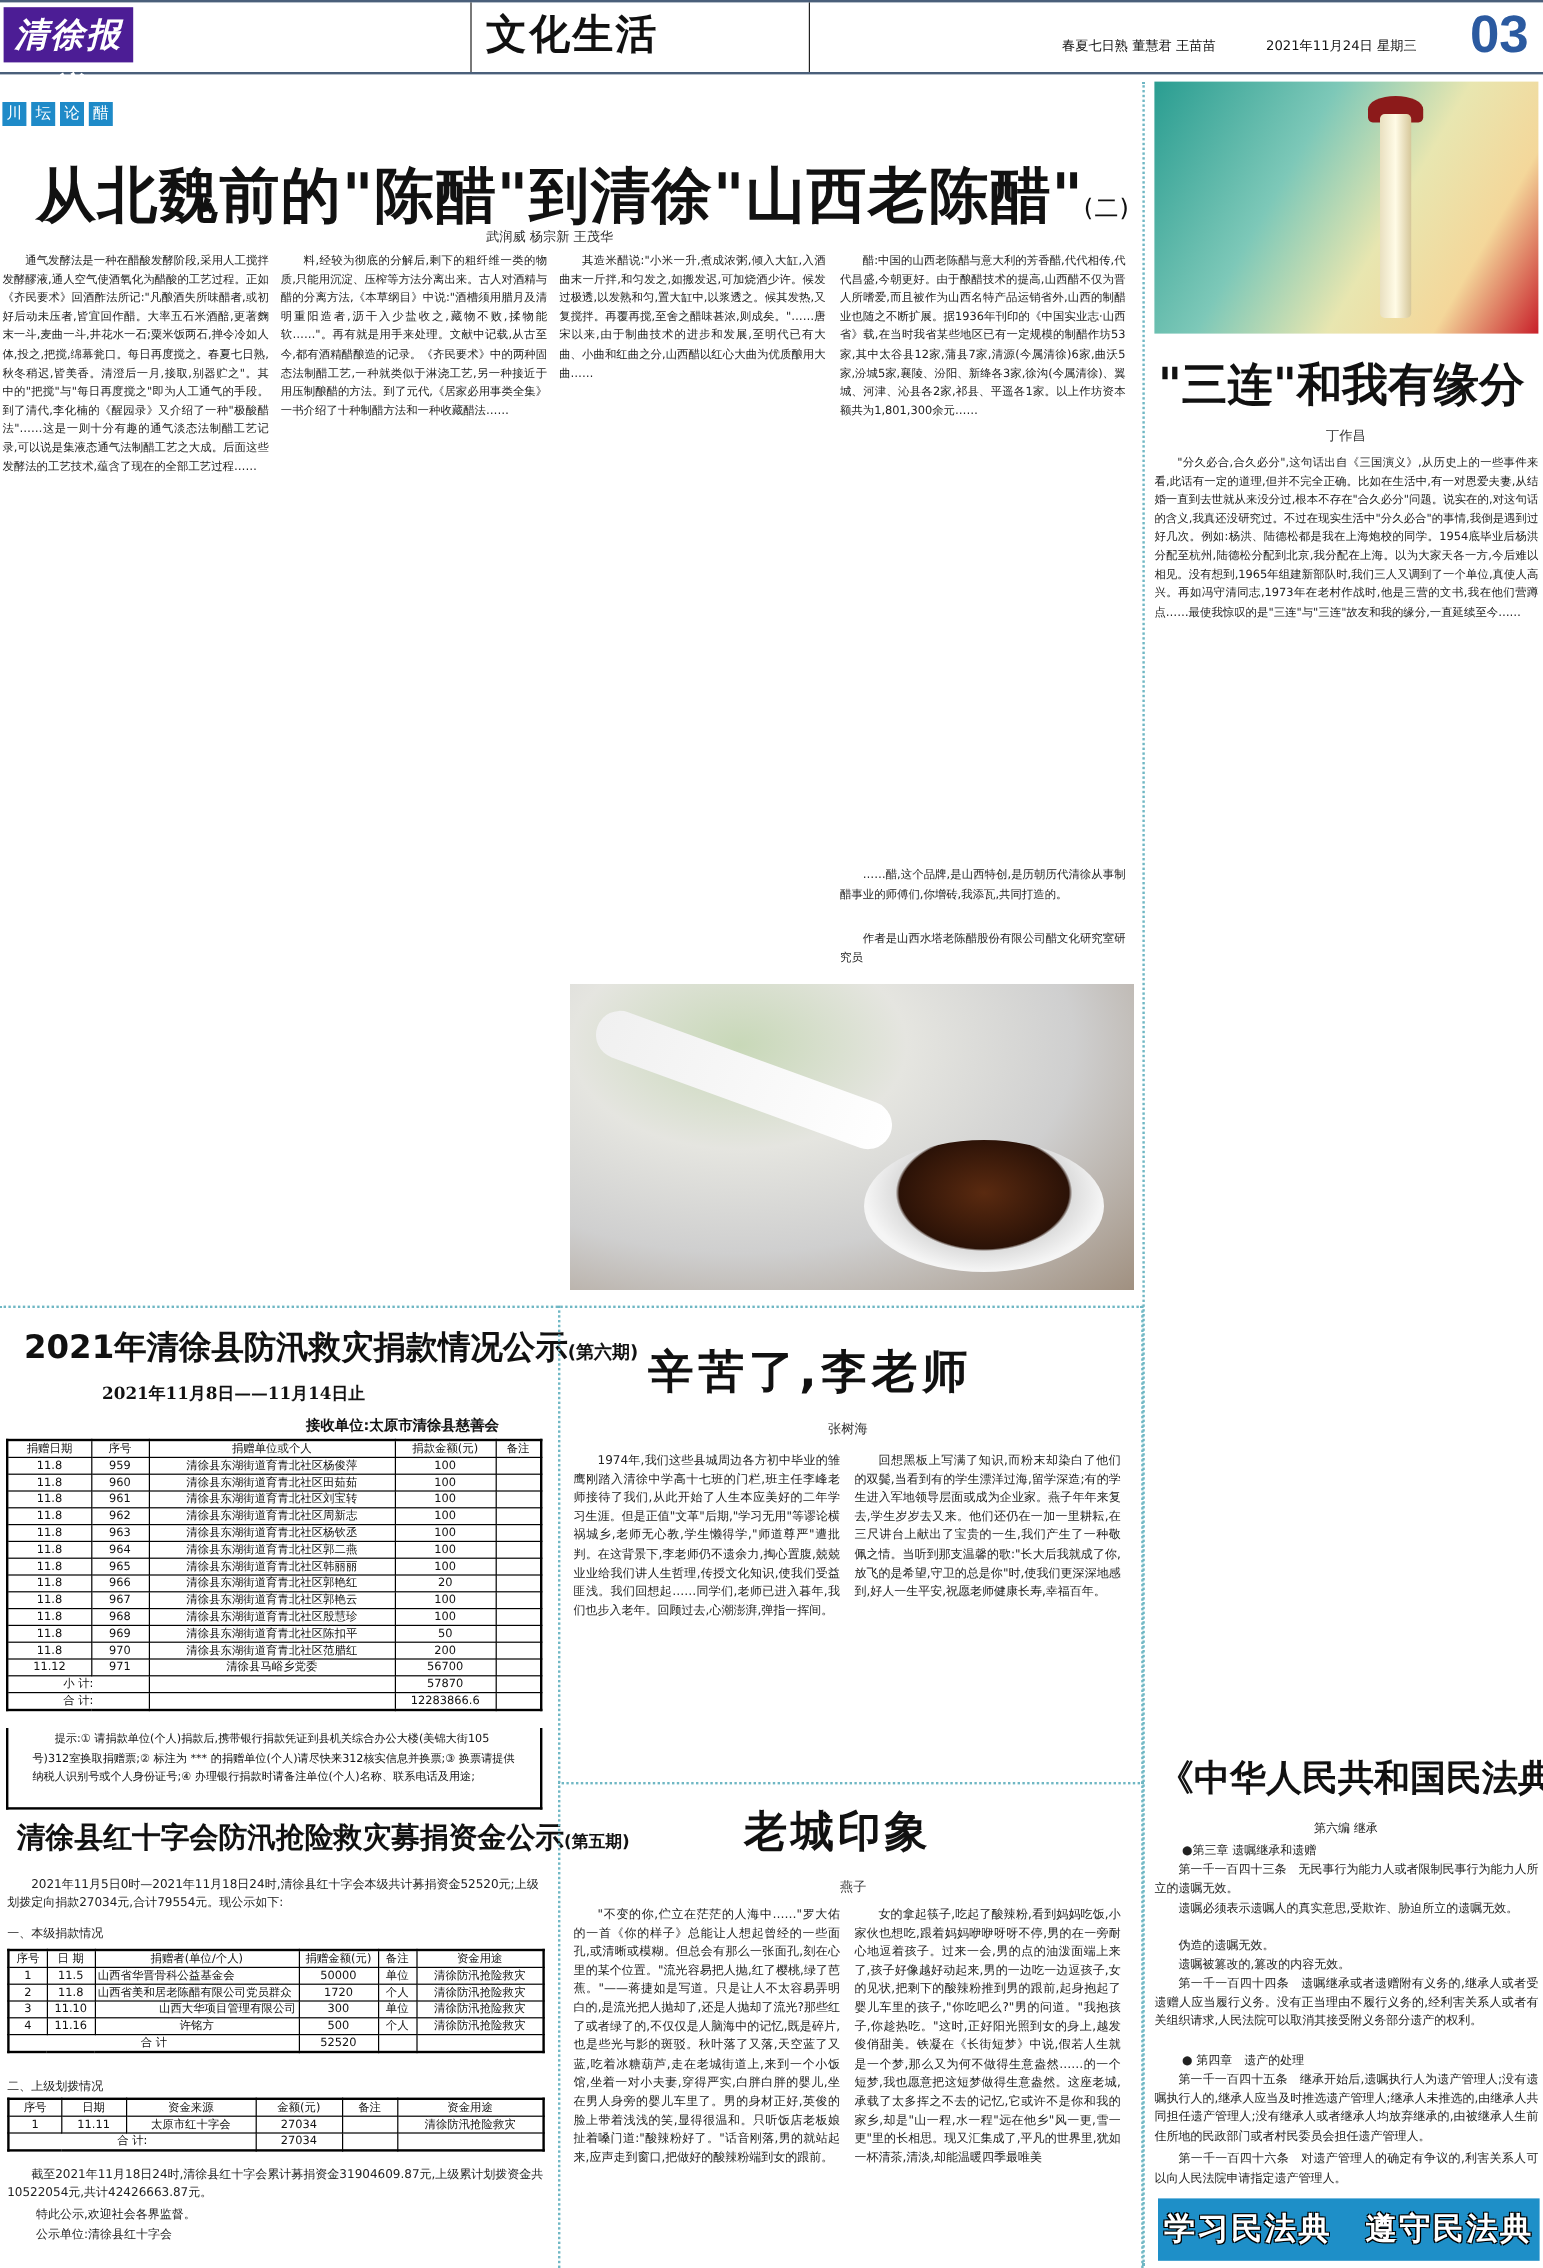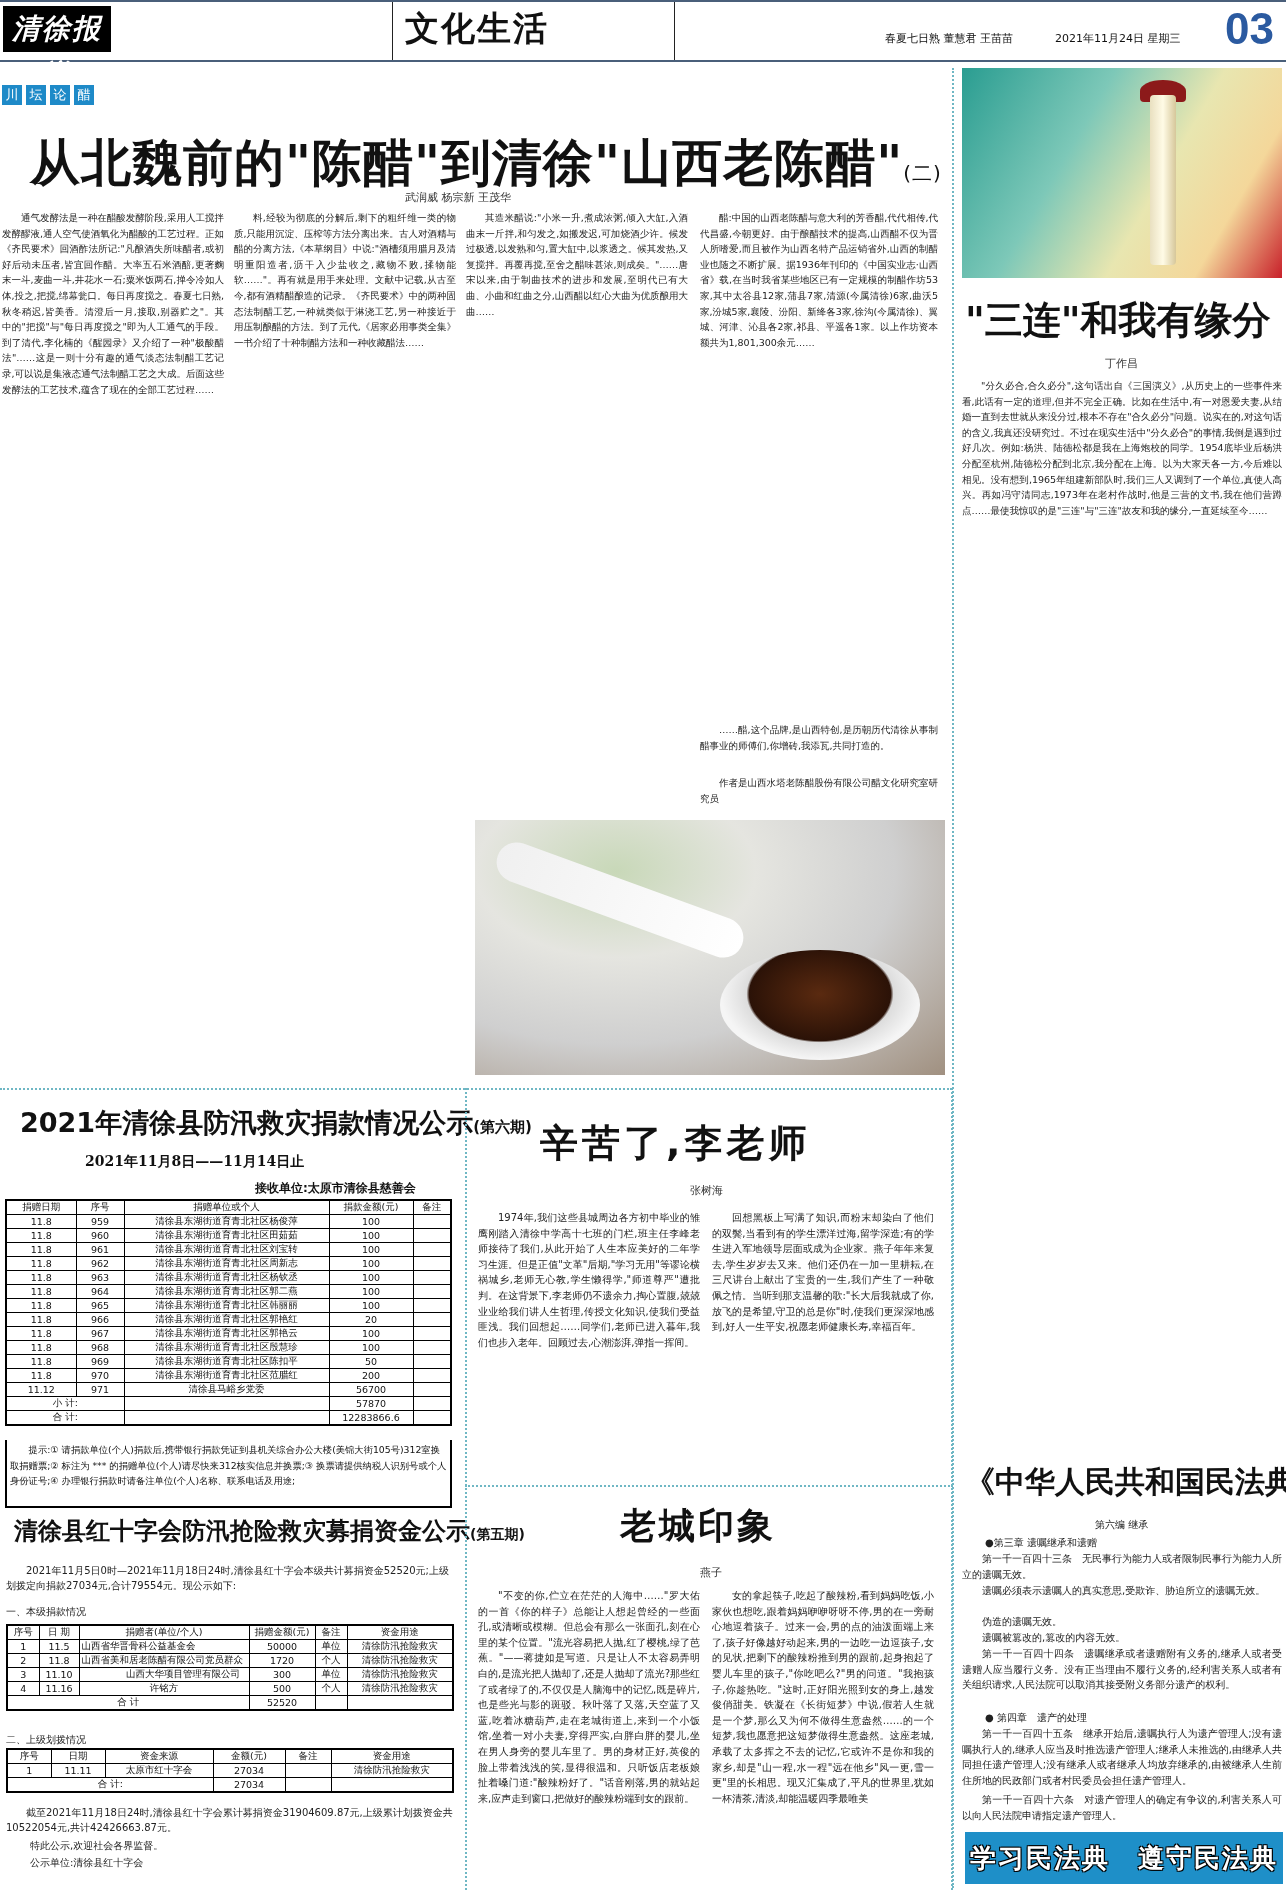--- a/index.html
+++ b/index.html
@@ -1,19 +1,19 @@
 <!DOCTYPE html>
 <html><head>
 <meta charset="utf-8">
 <style>
 *{box-sizing:border-box;margin:0;padding:0}
 body{width:1286px;height:1890px;background:#fff;font-family:"DejaVu Sans",sans-serif;color:#111;position:relative;overflow:hidden}
 .abs{position:absolute}
 .hdr{left:0;top:0;width:1286px;height:62px;border-top:2px solid #4a5f7a;border-bottom:2px solid #4a5f7a}
-.logo{left:3px;top:6px;width:108px;height:46px;background:#000000;color:#fff;font-family:"DejaVu Serif",serif;font-style:italic;font-size:28px;font-weight:bold;text-align:center;line-height:46px;letter-spacing:2px}
+.logo{left:3px;top:6px;width:108px;height:46px;background:#4c1d95;color:#fff;font-family:"DejaVu Serif",serif;font-style:italic;font-size:28px;font-weight:bold;text-align:center;line-height:46px;letter-spacing:2px}
 .vline{top:2px;width:1px;height:58px;background:#222}
 .section-name{left:405px;top:6px;font-size:34px;font-weight:bold;letter-spacing:2px}
 .editors{left:885px;top:31px;font-size:11px}
 .pubdate{left:1055px;top:31px;font-size:11px}
 .pageno{left:1225px;top:4px;font-size:44px;font-weight:bold;color:#2b5aa0;font-family:Liberation Sans, sans-serif}
 .column-tag{left:2px;top:85px;display:flex;gap:4px}
 .column-tag span{width:20px;height:20px;background:#1e8ac8;color:#fff;font-size:13px;text-align:center;line-height:20px}
 .title1{left:30px;top:130px;font-size:50px;font-weight:bold;letter-spacing:1px;white-space:nowrap}
 .title1 small{font-size:20px;font-weight:normal}
 .byline{font-size:11px;color:#333}
@@ -27,21 +27,21 @@
 .photo-vinegar{left:475px;top:820px;width:470px;height:255px;background:radial-gradient(ellipse at 30% 20%,#c8d8b8 0%,#e5e5e0 30%,#cfcfcf 60%,#a09080 100%)}
 .bowl{left:720px;top:950px;width:200px;height:110px;border-radius:50%;background:radial-gradient(ellipse at 50% 40%,#5a2a10 0%,#2b1207 50%,#ddd 52%,#f5f5f5 70%)}
 .spoon{left:490px;top:880px;width:260px;height:40px;border-radius:20px;background:linear-gradient(90deg,#f0f0f0,#fff);transform:rotate(20deg)}
 .title3{left:20px;top:1105px;font-size:27px;font-weight:bold;white-space:nowrap}
 .title3 small{font-size:15px}
 .subdate{left:85px;top:1153px;font-size:14px;font-weight:bold;font-family:"DejaVu Serif",serif}
 .receiver{left:255px;top:1180px;font-size:12px;font-weight:bold}
 table{border-collapse:collapse;font-size:9.5px}
 td,th{border:1px solid #000;text-align:center;font-weight:normal;height:12.3px;padding:0 2px;white-space:nowrap}
 .t1{left:5px;top:1199px;width:447px;border:2px solid #000}
-.notice{left:5px;top:1440px;width:447px;height:68px;border:2px solid #000;border-top:none;font-size:9.3px;line-height:15.5px;padding:2px 3px;text-indent:2em}
+.notice{left:5px;top:1440px;width:447px;height:68px;border:2px solid #000;border-top:none;font-size:9.3px;line-height:15.5px;padding:2px 20px;text-indent:2em}
 .title4{left:14px;top:1515px;font-size:24px;font-weight:bold;white-space:nowrap}
 .title4 small{font-size:14px}
 .para{font-size:10px;line-height:15px;color:#222}
 .t2{left:6px;top:1624px;width:448px;border:2px solid #000}
 .t3{left:6px;top:1748px;width:448px;border:2px solid #000}
 .title5{left:540px;top:1118px;font-size:38px;font-weight:bold;letter-spacing:4px;white-space:nowrap}
 .title6{left:620px;top:1502px;font-size:36px;font-weight:bold;letter-spacing:3px;white-space:nowrap}
 .title7{left:965px;top:1462px;font-size:30px;font-weight:bold;white-space:nowrap}
 .banner{left:965px;top:1832px;width:318px;height:52px;background:#1e8fc8;color:#fff;font-size:26px;font-weight:bold;text-align:center;line-height:52px;letter-spacing:2px;text-shadow:1px 1px 0 #000,-1px -1px 0 #000,1px -1px 0 #000,-1px 1px 0 #000}
 </style>
@@ -235,21 +235,21 @@
         <td>2</td>
         <td>11.8</td>
         <td style="text-align: left; margin-left: 18px;">山西省美和居老陈醋有限公司党员群众</td>
         <td>1720</td>
         <td>个人</td>
         <td>清徐防汛抢险救灾</td>
       </tr>
       <tr>
         <td>3</td>
         <td>11.10</td>
-        <td style="text-align: center; padding-left: 40px;">山西大华项目管理有限公司</td>
+        <td style="text-align: right; padding-left: 40px;">山西大华项目管理有限公司</td>
         <td>300</td>
         <td>单位</td>
         <td>清徐防汛抢险救灾</td>
       </tr>
       <tr>
         <td>4</td>
         <td>11.16</td>
         <td style="text-align: center;">许铭方</td>
         <td>500</td>
         <td>个人</td>

